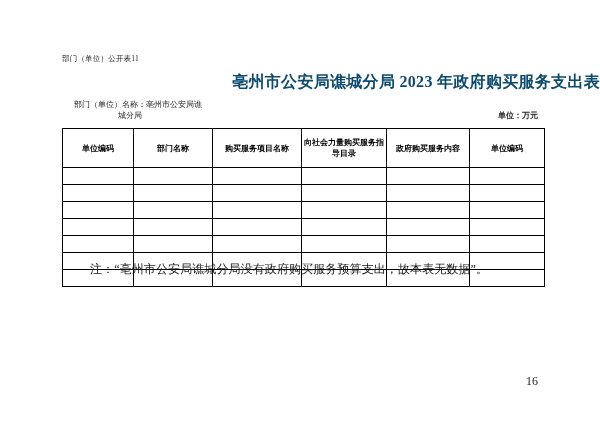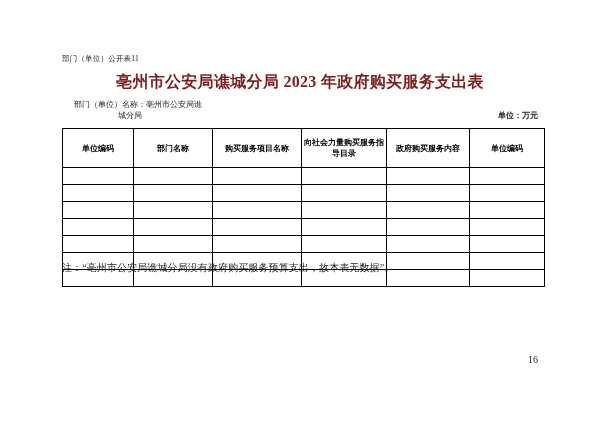--- a/index.html
+++ b/index.html
@@ -26,25 +26,25 @@
     top: 54px;
     font-size: 7.5px;
     letter-spacing: 0.2px;
     color: #1a1a1a;
   }
   .doc-title {
     position: absolute;
     left: 0;
     right: 0;
     top: 72px;
-    text-align: center;
+    text-align: right;
     font-size: 16px;
     font-weight: bold;
     letter-spacing: 0.3px;
-    color: #7f1d1d;
+    color: #0c4a6e;
   }
   .subhead-row {
     position: absolute;
     left: 62px;
     top: 99px;
     right: 62px;
     height: 24px;
   }
   .dept-label {
     position: absolute;
@@ -96,29 +96,30 @@
   .col1 { width: 70px; }
   .col2 { width: 78px; }
   .col3 { width: 88px; }
   .col4 { width: 84px; }
   .col5 { width: 82px; }
   .col6 { width: 74px; }
   .note {
     position: absolute;
     left: 62px;
     top: 261px;
-    font-size: 10px;
+    font-size: 12px;
     color: #1a1a1a;
     letter-spacing: 0.1px;
+    padding-left: 28px;
   }
   .page-number {
     position: absolute;
     right: 62px;
-    top: 354px;
-    font-size: 10px;
+    top: 374px;
+    font-size: 12px;
     color: #1a1a1a;
   }
 </style>
 </head>
 <body>
 
 <div class="page">
 
   <div class="form-code">部门（单位）公开表11</div>
 

